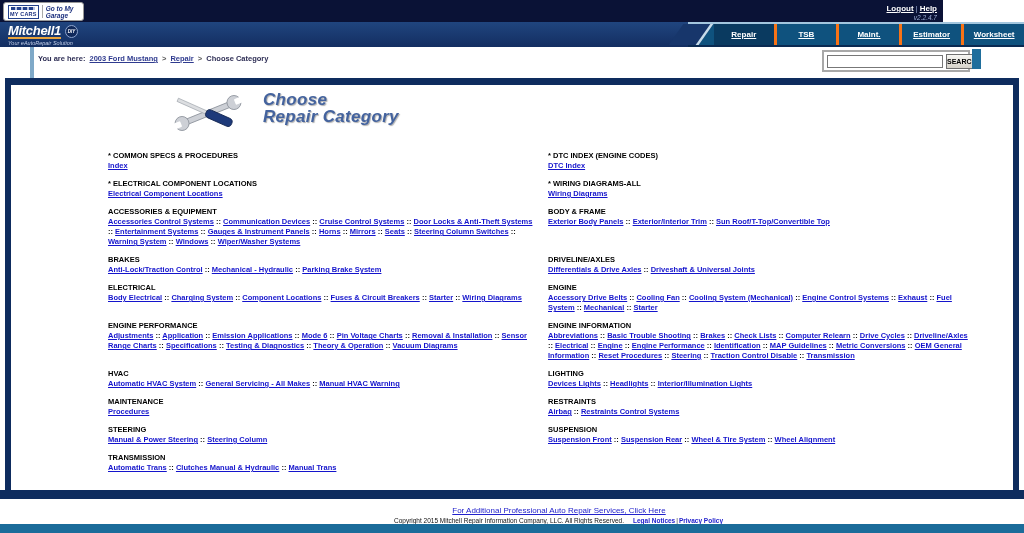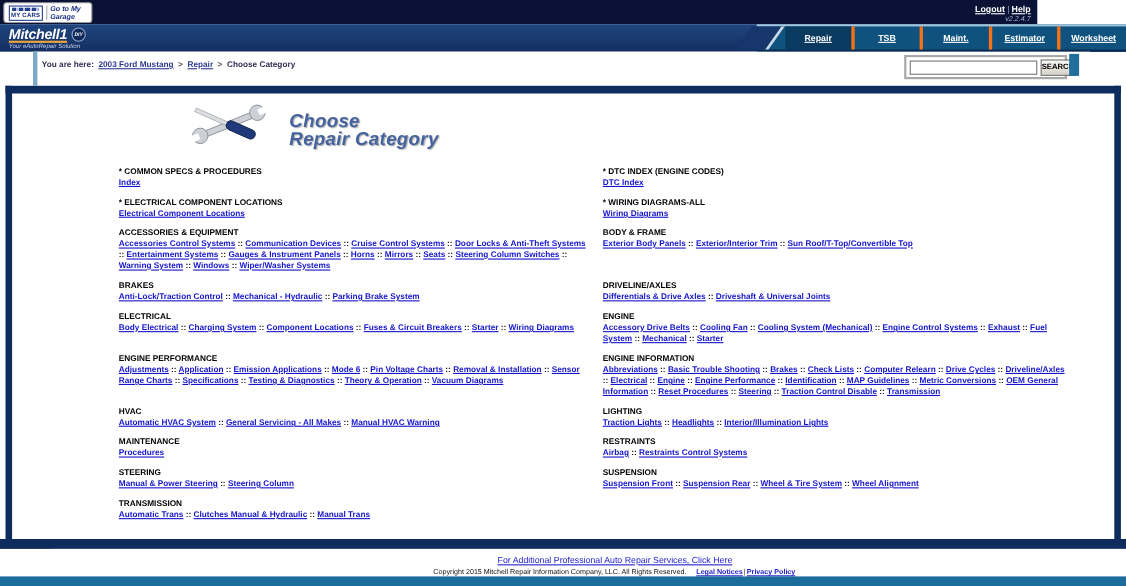--- a/index.html
+++ b/index.html
@@ -52,21 +52,21 @@
   .bc-current { margin-left:2px; }
   .search-panel { position:absolute; right:21px; top:3px; width:148px; height:22px; background:#fff;
                   border:2px solid #A8A8A8; display:flex; align-items:center; gap:3px; padding:0 3px; }
   .search-input { flex:1; height:13px; border:1px solid #777; font-size:8px; padding:0 2px; font-family:inherit; }
   .search-btn { width:40px; height:15px; font-size:7px; font-weight:bold; color:#000;
                 background:linear-gradient(#F7F7F4,#D5D1C8); border:1px solid #707070; font-family:inherit; }
 
   
   .main-box { position:absolute; top:78px; left:5px; width:1014px; height:412px; background:#fff;
               border:6px solid #0E2C5E; border-top-width:7px; border-bottom:none; }
-  .title-block { display:flex; align-items:flex-end; gap:16px; margin:6px 0 0 158px; height:44px; }
+  .title-block { display:flex; align-items:flex-start; gap:16px; margin:6px 0 0 158px; height:44px; }
   .title { font-size:17px; line-height:17px; font-weight:bold; font-style:italic; color:#44639E;
            text-shadow:1px 1px 1px rgba(110,110,110,0.55); letter-spacing:0.3px; }
   #category-grid { display:grid; grid-template-columns:425px 420px; column-gap:15px; row-gap:8px;
                    align-items:start; margin:16px 0 0 97px; }
   .cat-heading { font-size:7.5px; font-weight:bold; color:#000; line-height:10px; }
   .cat-links { font-size:7.5px; font-weight:bold; line-height:10px; }
   .cat-links a { color:#1414CC; text-decoration:underline; }
   .link-sep { color:#111; }
 
   
@@ -208,21 +208,21 @@
       <div class="section">
         <div class="cat-heading">ENGINE INFORMATION</div>
         <div class="cat-links"><a>Abbreviations</a><span class="link-sep"> :: </span><a>Basic Trouble Shooting</a><span class="link-sep"> :: </span><a>Brakes</a><span class="link-sep"> :: </span><a>Check Lists</a><span class="link-sep"> :: </span><a>Computer Relearn</a><span class="link-sep"> :: </span><a>Drive Cycles</a><span class="link-sep"> :: </span><a>Driveline/Axles</a><span class="link-sep"> :: </span><a>Electrical</a><span class="link-sep"> :: </span><a>Engine</a><span class="link-sep"> :: </span><a>Engine Performance</a><span class="link-sep"> :: </span><a>Identification</a><span class="link-sep"> :: </span><a>MAP Guidelines</a><span class="link-sep"> :: </span><a>Metric Conversions</a><span class="link-sep"> :: </span><a>OEM General Information</a><span class="link-sep"> :: </span><a>Reset Procedures</a><span class="link-sep"> :: </span><a>Steering</a><span class="link-sep"> :: </span><a>Traction Control Disable</a><span class="link-sep"> :: </span><a>Transmission</a></div>
       </div>
       <div class="section">
         <div class="cat-heading">HVAC</div>
         <div class="cat-links"><a>Automatic HVAC System</a><span class="link-sep"> :: </span><a>General Servicing - All Makes</a><span class="link-sep"> :: </span><a>Manual HVAC Warning</a></div>
       </div>
       <div class="section">
         <div class="cat-heading">LIGHTING</div>
-        <div class="cat-links"><a>Traction Lights</a><span class="link-sep"> :: </span><a>Headlights</a><span class="link-sep"> :: </span><a>Interior/Illumination Lights</a></div>
+        <div class="cat-links"><a>Devices Lights</a><span class="link-sep"> :: </span><a>Headlights</a><span class="link-sep"> :: </span><a>Interior/Illumination Lights</a></div>
       </div>
       <div class="section">
         <div class="cat-heading">MAINTENANCE</div>
         <div class="cat-links"><a>Procedures</a></div>
       </div>
       <div class="section">
         <div class="cat-heading">RESTRAINTS</div>
         <div class="cat-links"><a>Airbag</a><span class="link-sep"> :: </span><a>Restraints Control Systems</a></div>
       </div>
       <div class="section">

